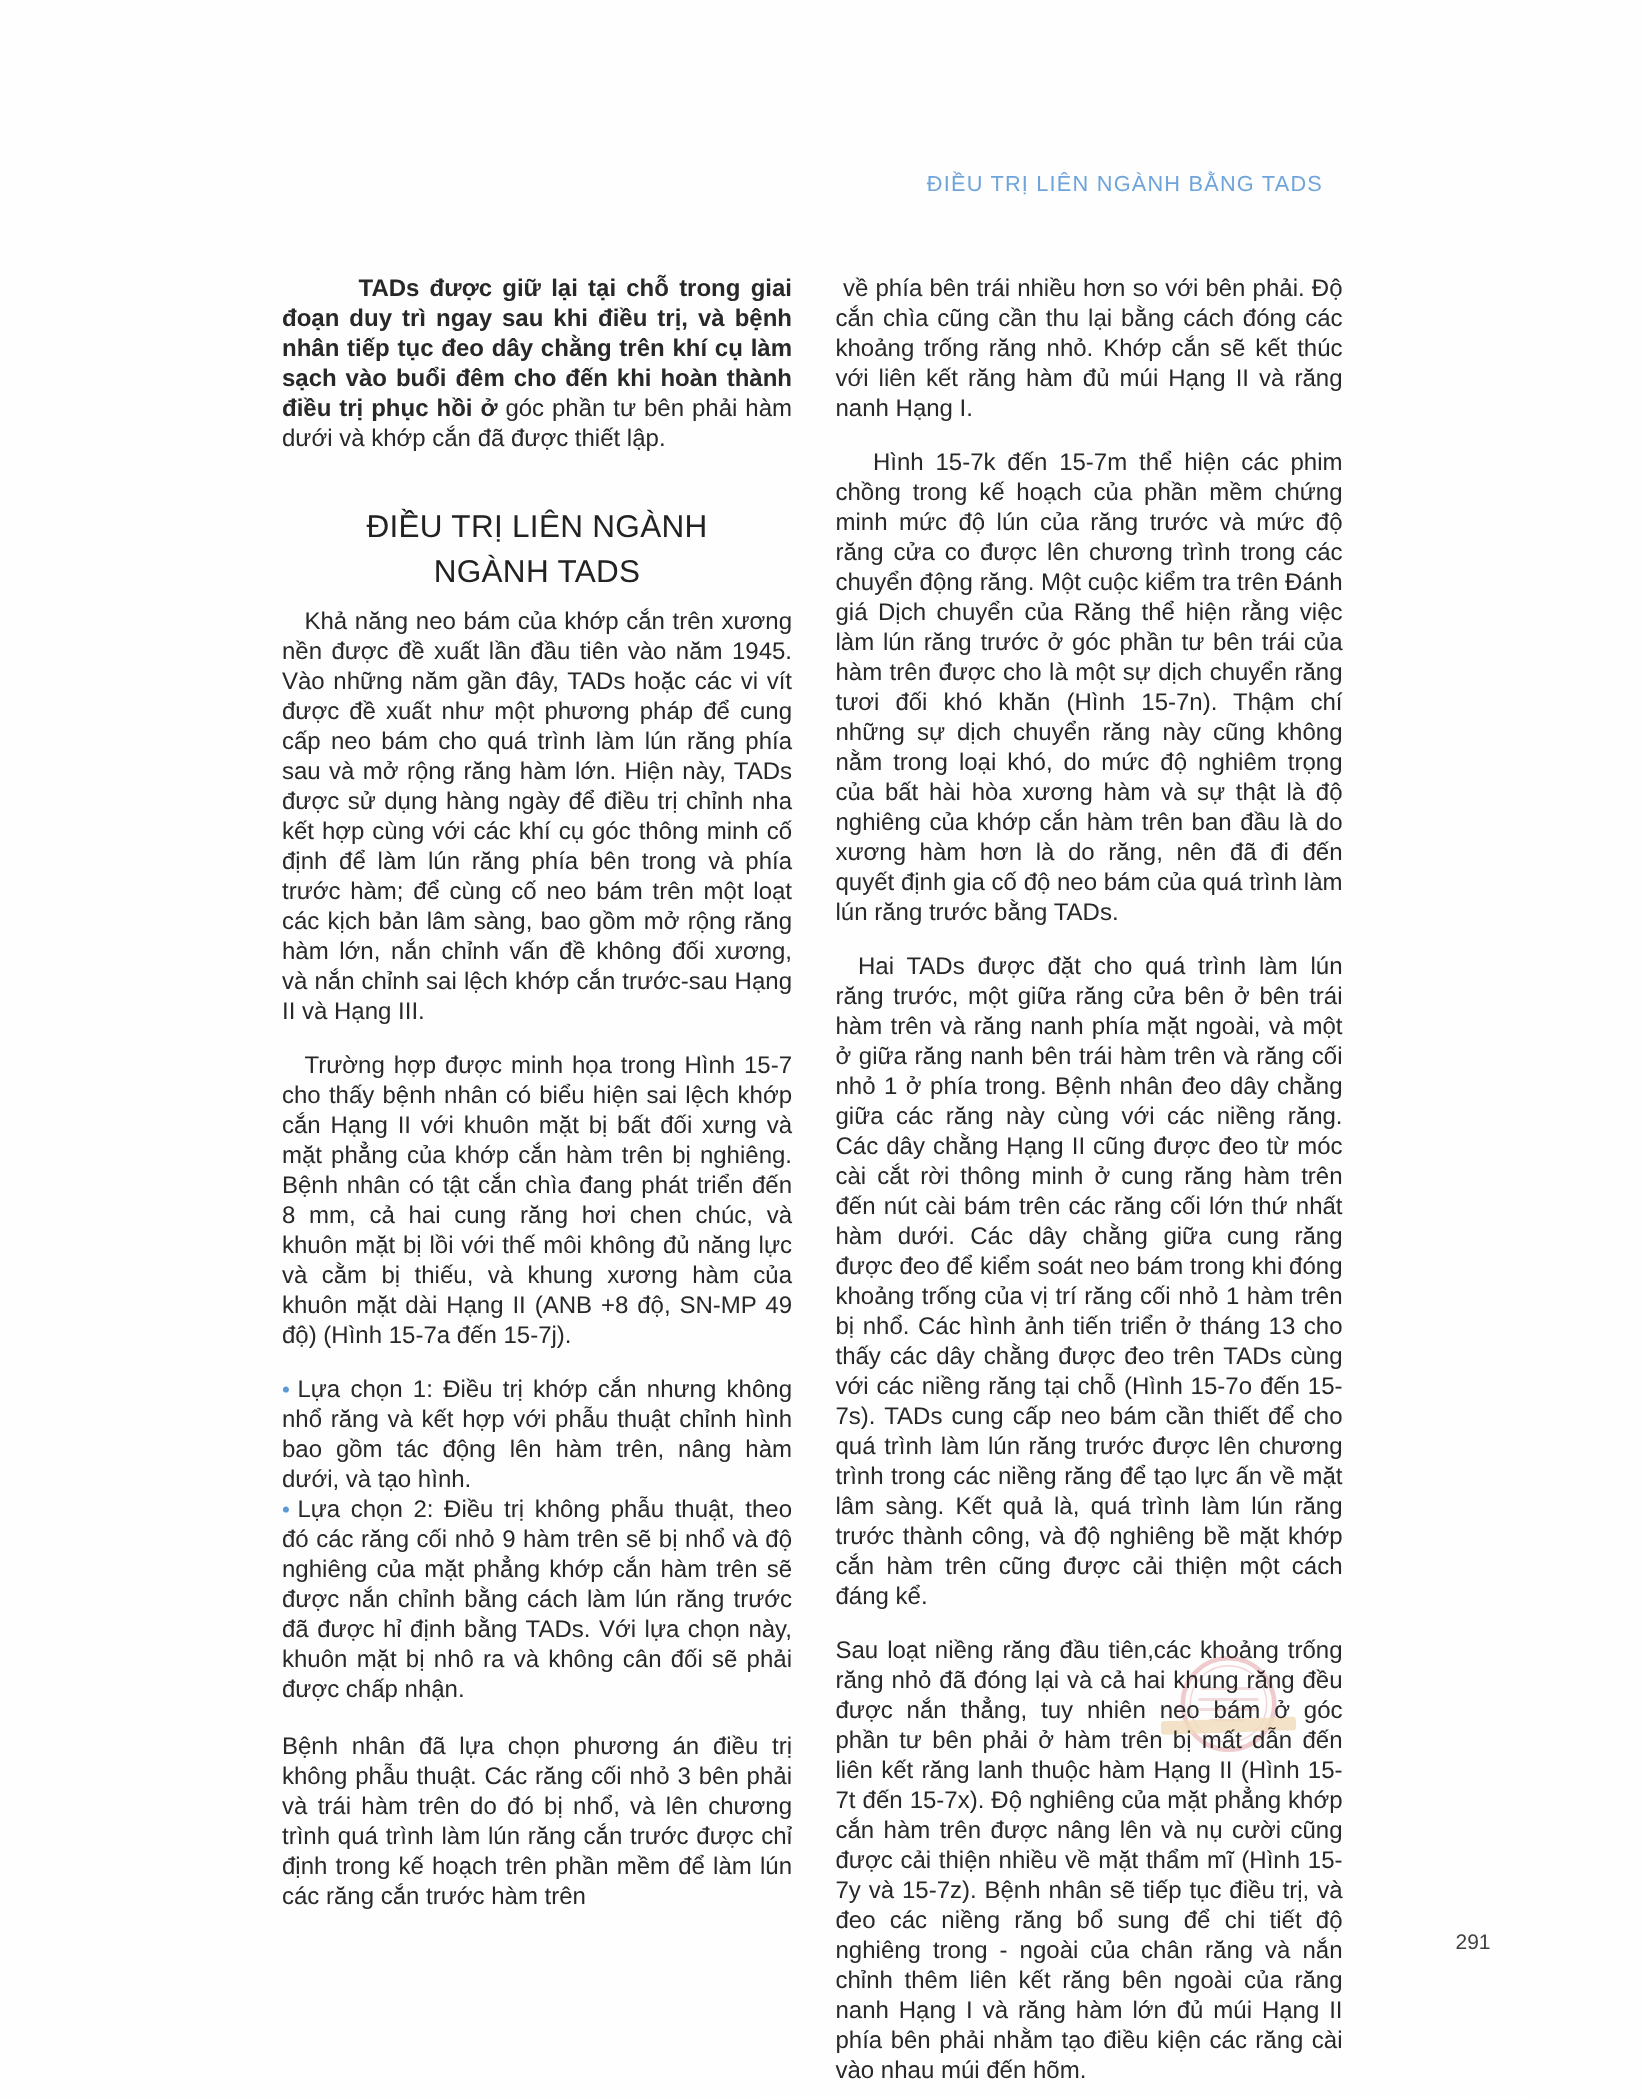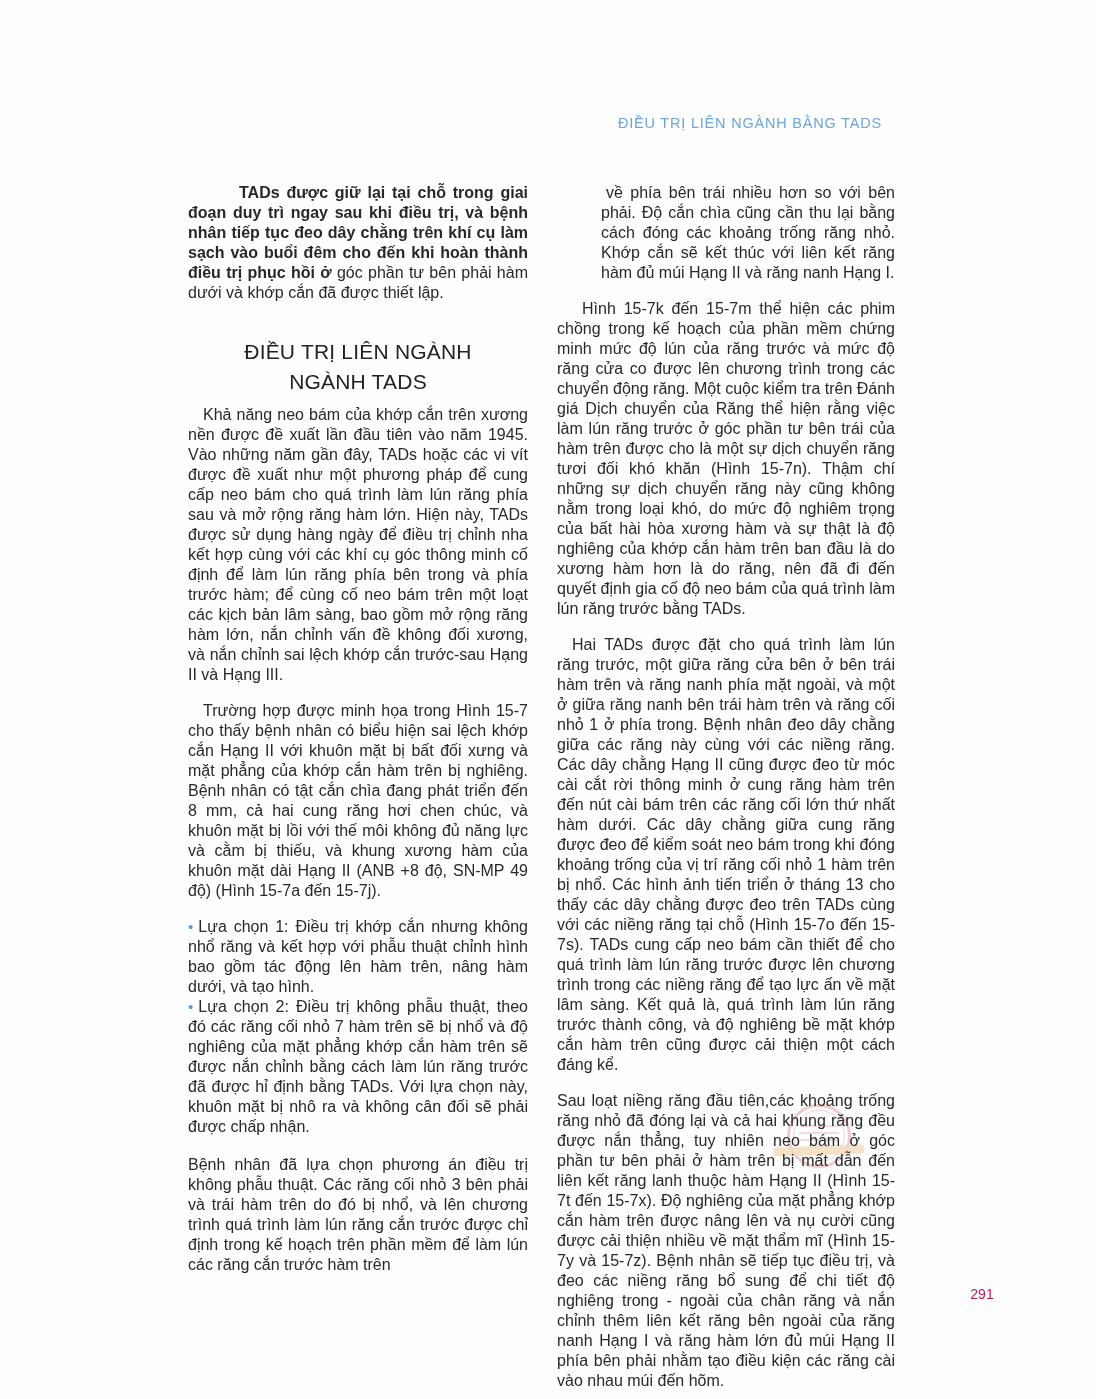--- a/index.html
+++ b/index.html
@@ -13,35 +13,35 @@
     text-align:right;font-size:14.5px;letter-spacing:0.8px;
     color:#6fa4da;font-weight:400;
   }
   .columns{
     position:absolute;top:183px;left:188px;display:flex;gap:29px;z-index:2;
   }
   .col-left{width:340px;}
   .col-right{width:338px;}
   p{margin:0 0 16px;font-size:16px;line-height:20px;text-align:justify;}
   .ind{text-indent:15px;}
-  .ind-sm{text-indent:5px;margin-left:44px;}
+  .ind-sm{text-indent:5px;}
   .ind-lg{text-indent:25px;}
   .no-ind{text-indent:0;}
   .bold-run{font-weight:bold;margin-left:36px;}
   .section-heading{
     font-size:21px;line-height:30px;font-weight:400;color:#222;
     margin:34px 0 8px;letter-spacing:0.2px;text-align:center;
   }
   .options-intro{margin:0;}
   .option{margin:0;}
   .option.last{margin-bottom:18px;}
   .bullet{color:#5b9bd5;margin-right:5px;font-size:15px;}
   .page-number{
     position:absolute;top:1286px;left:960px;width:44px;text-align:center;
-    font-size:14px;color:#be185d;z-index:2;
+    font-size:14px;color:#404040;z-index:2;
   }
   
   .watermark{
     position:absolute;left:787px;top:1104px;width:64px;height:64px;
     z-index:1;opacity:0.33;pointer-events:none;
   }
   .wm-ring{
     position:absolute;inset:0;border:3px solid rgba(203,73,86,0.85);
     border-radius:50%;
   }
@@ -75,21 +75,21 @@
 
       <h2 class="section-heading"><span>ĐIỀU TRỊ LIÊN NGÀNH</span><br><span>NGÀNH TADS</span></h2>
 
       <p class="ind">Khả năng neo bám của khớp cắn trên xương nền được đề xuất lần đầu tiên vào năm 1945. Vào những năm gần đây, TADs hoặc các vi vít được đề xuất như một phương pháp để cung cấp neo bám cho quá trình làm lún răng phía sau và mở rộng răng hàm lớn. Hiện này, TADs được sử dụng hàng ngày để điều trị chỉnh nha kết hợp cùng với các khí cụ góc thông minh cố định để làm lún răng phía bên trong và phía trước hàm; để cùng cố neo bám trên một loạt các kịch bản lâm sàng, bao gồm mở rộng răng hàm lớn, nắn chỉnh vấn đề không đối xương, và nắn chỉnh sai lệch khớp cắn trước-sau Hạng II và Hạng III.</p>
 
       <p class="ind">Trường hợp được minh họa trong Hình 15-7 cho thấy bệnh nhân có biểu hiện sai lệch khớp cắn Hạng II với khuôn mặt bị bất đối xưng và mặt phẳng của khớp cắn hàm trên bị nghiêng. Bệnh nhân có tật cắn chìa đang phát triển đến 8 mm, cả hai cung răng hơi chen chúc, và khuôn mặt bị lồi với thế môi không đủ năng lực và cằm bị thiếu, và khung xương hàm của khuôn mặt dài Hạng II (ANB +8 độ, SN-MP 49 độ) (Hình 15-7a đến 15-7j).</p>
 
 
       <p class="option no-ind"><span class="bullet">•</span><span>Lựa chọn 1: Điều trị khớp cắn nhưng không nhổ răng và kết hợp với phẫu thuật chỉnh hình bao gồm tác động lên hàm trên, nâng hàm dưới, và tạo hình.</span></p>
 
-      <p class="option last no-ind"><span class="bullet">•</span><span>Lựa chọn 2: Điều trị không phẫu thuật, theo đó các răng cối nhỏ 7 hàm trên sẽ bị nhổ và độ nghiêng của mặt phẳng khớp cắn hàm trên sẽ được nắn chỉnh bằng cách làm lún răng trước đã được hỉ định bằng TADs. Với lựa chọn này, khuôn mặt bị nhô ra và không cân đối sẽ phải được chấp nhận.</span></p>
+      <p class="option last no-ind"><span class="bullet">•</span><span>Lựa chọn 2: Điều trị không phẫu thuật, theo đó các răng cối nhỏ 9 hàm trên sẽ bị nhổ và độ nghiêng của mặt phẳng khớp cắn hàm trên sẽ được nắn chỉnh bằng cách làm lún răng trước đã được hỉ định bằng TADs. Với lựa chọn này, khuôn mặt bị nhô ra và không cân đối sẽ phải được chấp nhận.</span></p>
 
       <p class="no-ind">Bệnh nhân đã lựa chọn phương án điều trị không phẫu thuật. Các răng cối nhỏ 3 bên phải và trái hàm trên do đó bị nhổ, và lên chương trình quá trình làm lún răng cắn trước được chỉ định trong kế hoạch trên phần mềm để làm lún các răng cắn trước hàm trên</p>
 
     </div>
 
     <div class="col-right">
 
       <p class="ind-sm">về phía bên trái nhiều hơn so với bên phải. Độ cắn chìa cũng cần thu lại bằng cách đóng các khoảng trống răng nhỏ. Khớp cắn sẽ kết thúc với liên kết răng hàm đủ múi Hạng II và răng nanh Hạng I.</p>
 
       <p class="ind-lg">Hình 15-7k đến 15-7m thể hiện các phim chồng trong kế hoạch của phần mềm chứng minh mức độ lún của răng trước và mức độ răng cửa co được lên chương trình trong các chuyển động răng. Một cuộc kiểm tra trên Đánh giá Dịch chuyển của Răng thể hiện rằng việc làm lún răng trước ở góc phần tư bên trái của hàm trên được cho là một sự dịch chuyển răng tươi đối khó khăn (Hình 15-7n). Thậm chí những sự dịch chuyển răng này cũng không nằm trong loại khó, do mức độ nghiêm trọng của bất hài hòa xương hàm và sự thật là độ nghiêng của khớp cắn hàm trên ban đầu là do xương hàm hơn là do răng, nên đã đi đến quyết định gia cố độ neo bám của quá trình làm lún răng trước bằng TADs.</p>

